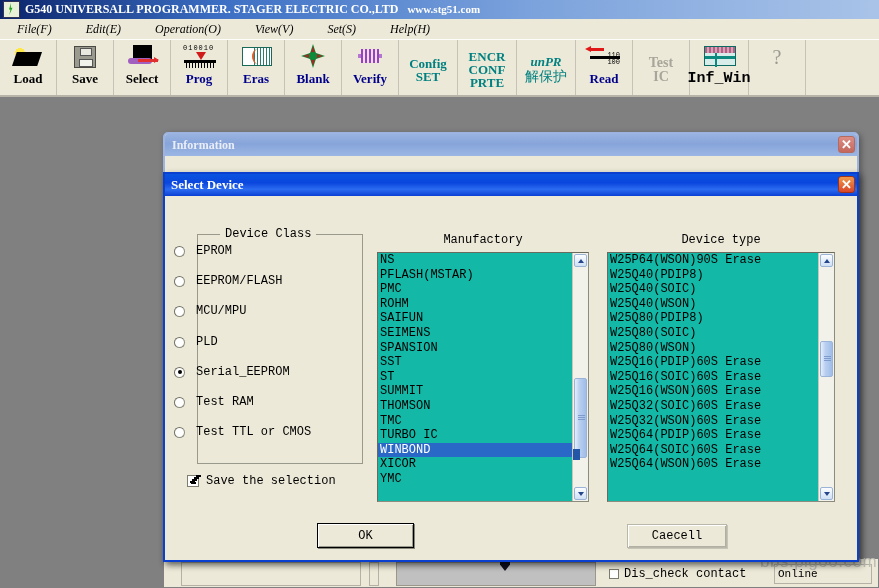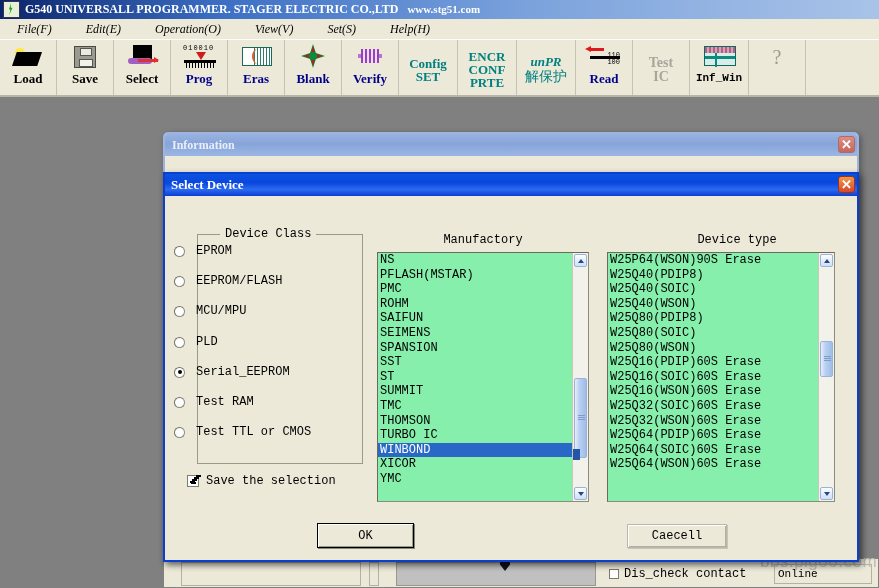--- a/index.html
+++ b/index.html
@@ -60,21 +60,21 @@
   }
   .tb-btn.w-wide { width: 59px; }
   .tb-ico { height: 26px; width: 40px; position: relative; }
   .tb-label {
     font-family: "Liberation Serif", serif;
     font-weight: bold; font-size: 13px; line-height: 13px;
     color: #00008b; margin-top: 2px; white-space: nowrap;
   }
   .tb-label.black { color: #000; }
   .tb-label.gray { color: #a8a59a; font-size: 14px; line-height: 14px; }
-  .tb-label.mono { font-family: "Liberation Mono", monospace; font-size: 11px; color: #000; }
+  .tb-label.mono { font-family: "Liberation Mono", monospace; font-size: 15px; color: #000; }
   .tb-multi { display:flex; flex-direction:column; align-items:center; justify-content:center; height:100%; }
   .tb-multi .ln {
     font-family: "Liberation Serif", serif; font-weight: bold;
     font-size: 13px; line-height: 13px; color: #008080;
   }
   .tb-end { flex: 1 1 auto; }
 
   
   .ico-load { position:absolute; left:4px; top:2px; width:32px; height:22px; }
   .ico-load .sun { position:absolute; left:2px; top:0; width:12px; height:9px;
@@ -266,21 +266,21 @@
     box-shadow: 2px -2px 0 #000, 4px -4px 0 #000, 6px -6px 0 #000, 1px 1px 0 #000;
     transform: rotate(0deg);
   }
 
   
   .listhdr {
     position:absolute; font-family:"Liberation Mono",monospace; font-size:12px; color:#000;
     text-align:center;
   }
   .listbox {
-    position:absolute; background:#86efac; box-sizing:border-box;
+    position:absolute; background:#14b8a6; box-sizing:border-box;
     border:1px solid #8c8c7e;
     border-top-color:#6a6a5e; border-left-color:#6a6a5e;
     overflow:hidden;
   }
   .listitems { position:absolute; left:0; top:0; right:15px; bottom:0; overflow:hidden; }
   .litem {
     font-family:"Liberation Mono",monospace; font-size:12px; line-height:14.6px;
     color:#000; padding-left:2px; white-space:nowrap; height:14.6px;
   }
   .litem.sel { background:#2a68c8; color:#fff; }
@@ -560,40 +560,40 @@
           <div class="litem">NS</div>
           <div class="litem">PFLASH(MSTAR)</div>
           <div class="litem">PMC</div>
           <div class="litem">ROHM</div>
           <div class="litem">SAIFUN</div>
           <div class="litem">SEIMENS</div>
           <div class="litem">SPANSION</div>
           <div class="litem">SST</div>
           <div class="litem">ST</div>
           <div class="litem">SUMMIT</div>
+          <div class="litem">THOMSON</div>
           <div class="litem">TMC</div>
-          <div class="litem">THOMSON</div>
           <div class="litem">TURBO IC</div>
           <div class="litem sel">WINBOND</div>
           <div class="litem">XICOR</div>
           <div class="litem">YMC</div>
         </div>
         <div class="vscroll">
           <div class="sb-arrow up">
               <i></i>
             </div>
           <div class="sb-thumb" style="top:125px; height:80px;"></div>
           <div class="sb-mark" style="top:196px;"></div>
           <div class="sb-arrow dn">
               <i></i>
             </div>
         </div>
       </div>
 
-      <div class="listhdr" style="left:458px; top:37px; width:228px;">Device type</div>
+      <div class="listhdr" style="left:442px; top:37px; width:228px;">Device type</div>
       <div class="listbox" style="left:442px; top:56px; width:228px; height:250px;">
         <div class="listitems">
           <div class="litem">W25P64(WSON)90S Erase</div>
           <div class="litem">W25Q40(PDIP8)</div>
           <div class="litem">W25Q40(SOIC)</div>
           <div class="litem">W25Q40(WSON)</div>
           <div class="litem">W25Q80(PDIP8)</div>
           <div class="litem">W25Q80(SOIC)</div>
           <div class="litem">W25Q80(WSON)</div>
           <div class="litem">W25Q16(PDIP)60S Erase</div>

